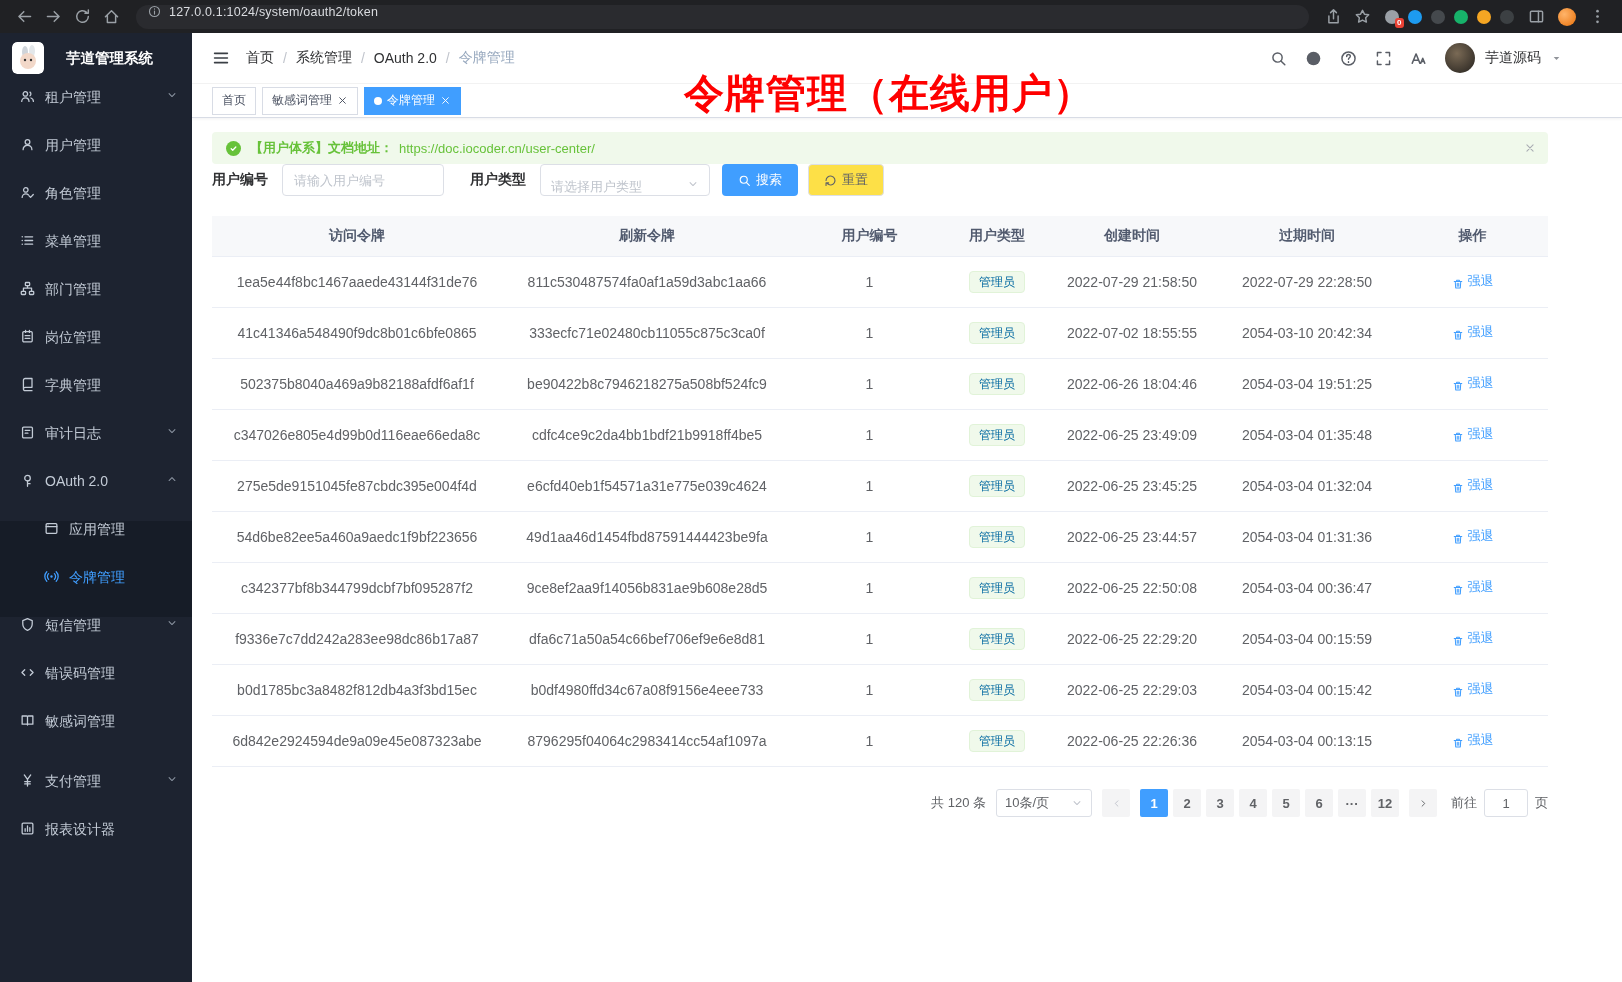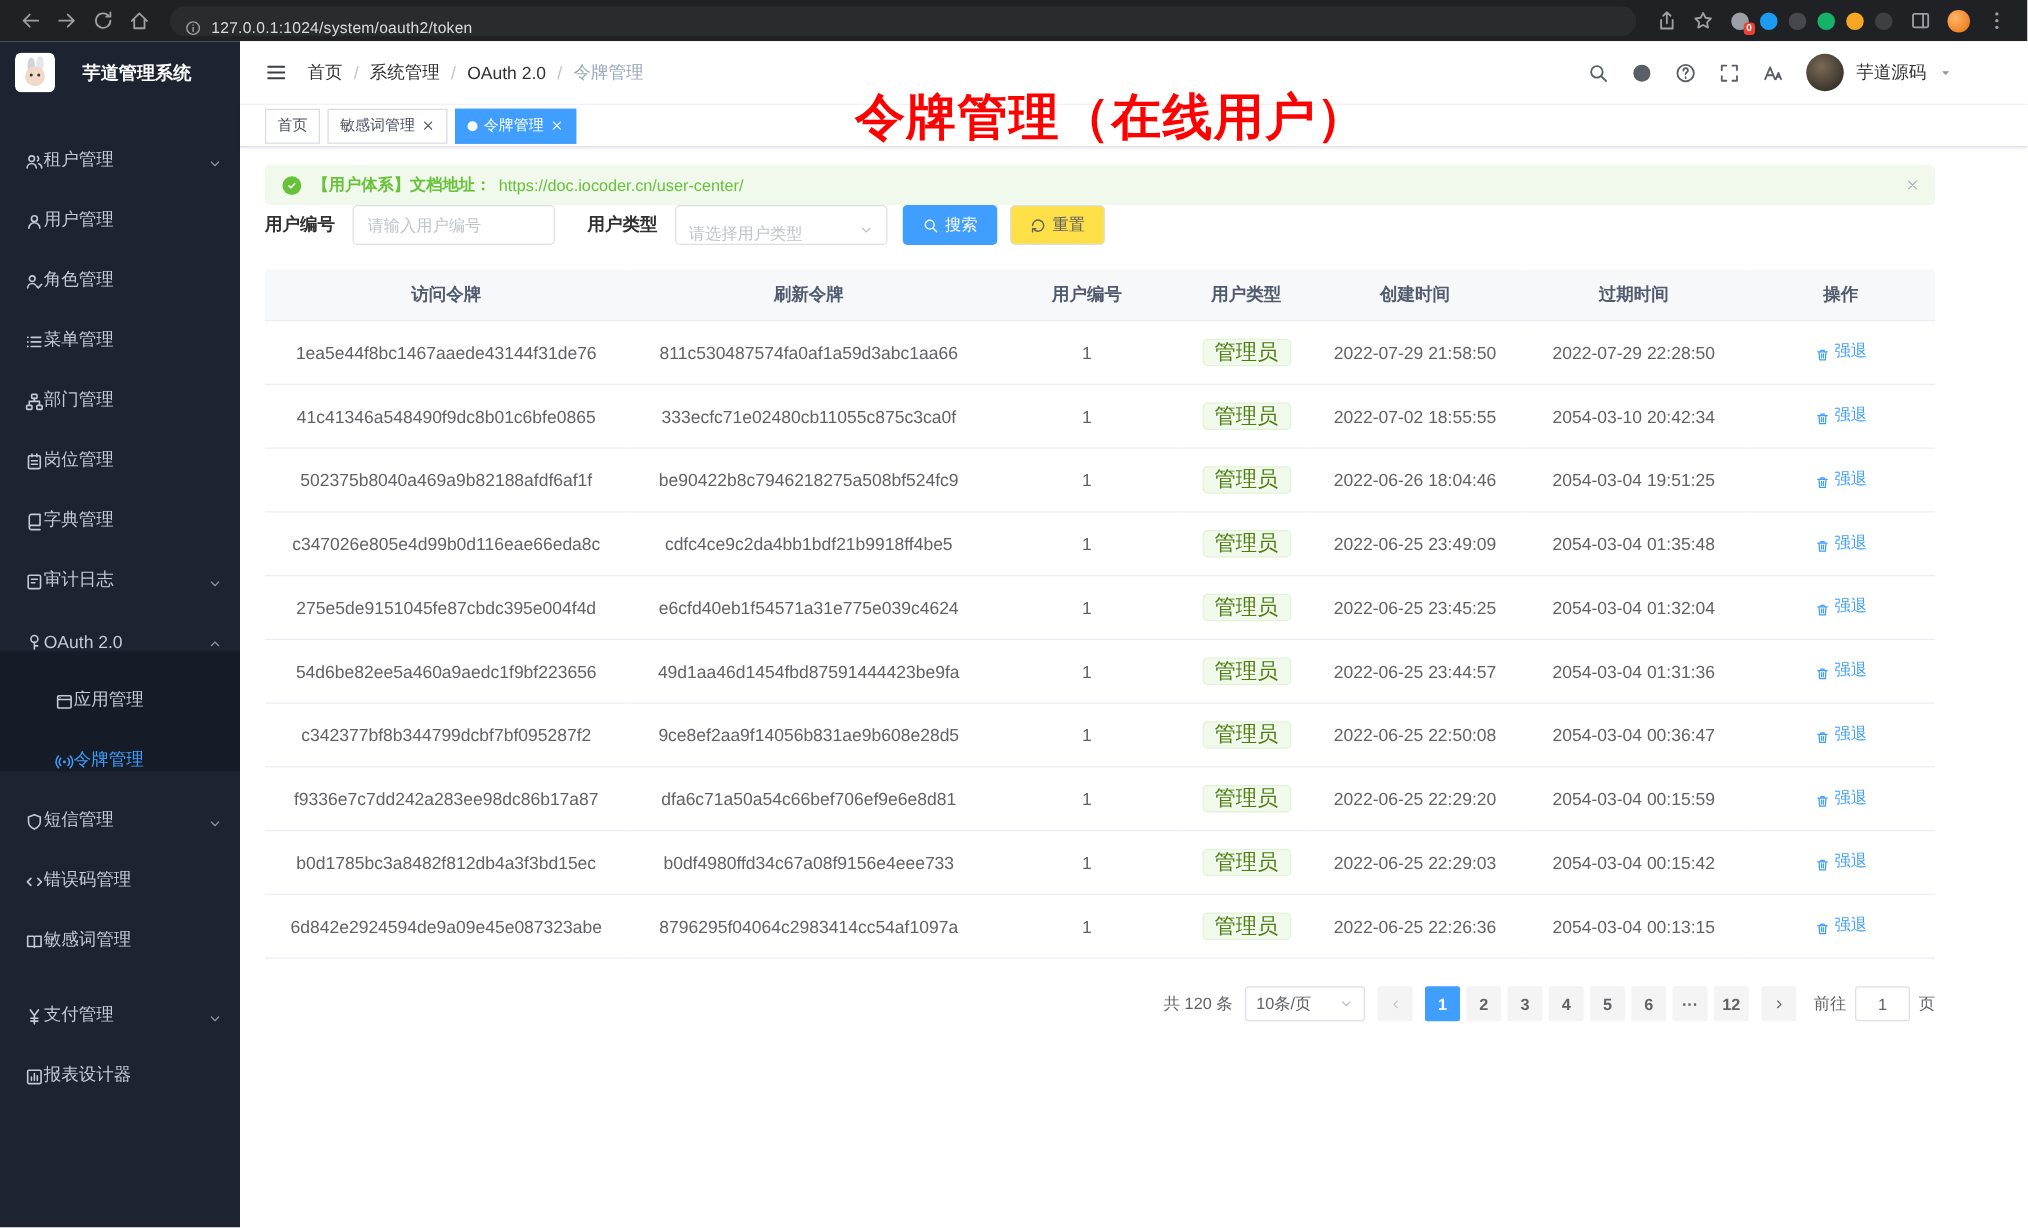--- a/index.html
+++ b/index.html
@@ -6,37 +6,37 @@
   body{width:1622px;height:982px;overflow:hidden;background:#fff;
        font-family:"Liberation Sans","DejaVu Sans",sans-serif;}
   .page{position:relative;width:1622px;height:982px;overflow:hidden}
   .ic{display:inline-flex;width:16px;height:16px;flex:none}
   .ic svg{width:100%;height:100%;fill:none;stroke:currentColor;stroke-width:1.2;stroke-linecap:round;stroke-linejoin:round}
 
   
   .chrome{height:33px;background:#202124;display:flex;align-items:center;padding:0 10px}
   .chrome-nav{display:flex;align-items:center}
   .ch-ic{width:17px;height:17px;color:#9aa0a6;margin:0 6px;cursor:pointer}
-  .urlbar{flex:1;height:24px;margin:0 10px;background:#2a2b2f;border-radius:12px;display:flex;align-items:flex-end;padding:0 12px;gap:8px;min-width:0;cursor:text}
+  .urlbar{flex:1;height:24px;margin:0 10px;background:#2a2b2f;border-radius:12px;display:flex;align-items:flex-start;padding:0 12px;gap:8px;min-width:0;cursor:text}
   .url-ic{width:13px;height:13px;color:#9aa0a6}
   .url-text{color:#dadce0;font-size:12.5px;letter-spacing:.2px;white-space:nowrap}
   .chrome-right{display:flex;align-items:center}
   .ext-wrap{display:flex;align-items:center;gap:9px;margin:0 8px}
   .ext-dot{position:relative;width:14px;height:14px;border-radius:50%;display:inline-block;cursor:pointer}
   .ext-badge{position:absolute;right:-5px;bottom:-4px;background:#e94235;color:#fff;font-size:8px;border-radius:3px;padding:0 2.5px;line-height:10px;font-weight:700}
   .chrome-avatar{width:18px;height:18px;border-radius:50%;background:radial-gradient(circle at 35% 35%,#ffb46a,#e8710a);margin:0 7px;cursor:pointer}
 
   
   .app{display:flex;height:949px}
   .sidebar{width:192px;background:#1d2330;flex:none;display:flex;flex-direction:column}
   .logo-row{height:50px;display:flex;align-items:center;gap:22px;padding:0 12px;flex:none}
   .logo-img{width:32px;height:32px;border-radius:5px;overflow:hidden;flex:none;display:block}
   .logo-title{color:#fff;font-size:14.5px;font-weight:700;white-space:nowrap}
   .menu{padding-top:6px}
-  .side-item{height:48px;display:flex;align-items:flex-end;padding:0 14px 0 20px;color:#c3cbd6;font-size:14px;cursor:pointer}
+  .side-item{height:48px;display:flex;align-items:flex-start;gap:10px;padding:0 14px 0 20px;color:#c3cbd6;font-size:14px;cursor:pointer}
   .side-item .ic{width:15px;height:15px}
   .side-item .lbl{flex:1;white-space:nowrap}
   .side-item .chev{width:12px;height:12px;color:#8a93a0}
   .side-item.sub{background:#161c27;padding-left:44px}
   .side-item.active{color:#409eff}
   .side-item.gap{margin-top:12px}
 
   .main{flex:1;display:flex;flex-direction:column;min-width:0;background:#fff}
 
   
@@ -77,21 +77,21 @@
   .f-placeholder{color:#bfc4cc;font-size:13px}
   .sel-chev{width:12px;height:12px;color:#c0c4cc}
   .btn{height:32px;display:inline-flex;align-items:center;gap:5px;padding:0 15px;border-radius:4px;font-size:13px;cursor:pointer;border:1px solid transparent;font-family:inherit}
   .btn.primary{background:#409eff;color:#fff;margin-left:12px}
   .btn.plain{background:#fde047;color:#606266;border-color:#dcdfe6;margin-left:10px}
   .btn-ic{width:13px;height:13px}
 
   .data-table{width:1336px;border-collapse:collapse;table-layout:fixed;font-size:14px;color:#606266}
   .data-table th{height:38px;background:#f7f8fa;font-weight:700;color:#515a6e;border-bottom:1px solid #ebeef5;text-align:center;font-size:14px}
   .data-table td{height:48px;border-bottom:1px solid #ebeef5;text-align:center;white-space:nowrap;overflow:hidden;text-overflow:ellipsis}
-  .tag-success{display:inline-block;background:#f0f9eb;border:1px solid #e1f3d8;color:#4d7c0f;font-size:17px;padding:2px 9px;border-radius:4px;line-height:16px}
+  .tag-success{display:inline-block;background:#f0f9eb;border:1px solid #e1f3d8;color:#0369a1;font-size:12px;padding:2px 9px;border-radius:4px;line-height:16px}
   .action-link{display:inline-flex;align-items:flex-end;gap:4px;color:#409eff;font-size:13px;cursor:pointer;text-decoration:none}
   .action-link .ic{width:12px;height:12px}
 
   .pagination{width:1336px;display:flex;align-items:center;justify-content:flex-end;margin-top:22px;font-size:13px;color:#606266;gap:10px}
   .pg-size{width:96px;height:28px;border:1px solid #dcdfe6;border-radius:3px;display:flex;align-items:center;justify-content:space-between;padding:0 8px;cursor:pointer;background:#fff;box-sizing:border-box}
   .pg-btn{min-width:28px;height:28px;background:#f4f4f5;border-radius:2px;display:inline-flex;align-items:center;justify-content:center;cursor:pointer;border:none;color:#606266;font-size:13px;font-family:inherit;padding:0}
   .pg-btn .ic{width:11px;height:11px}
   .pg-btn.disabled{color:#c0c4cc}
   .pg-pages{display:flex;gap:5px}
   .pg-page{min-width:28px;height:28px;padding:0 3px;background:#f4f4f5;border-radius:2px;display:inline-flex;align-items:center;justify-content:center;cursor:pointer;font-weight:600;color:#606266;box-sizing:border-box}

